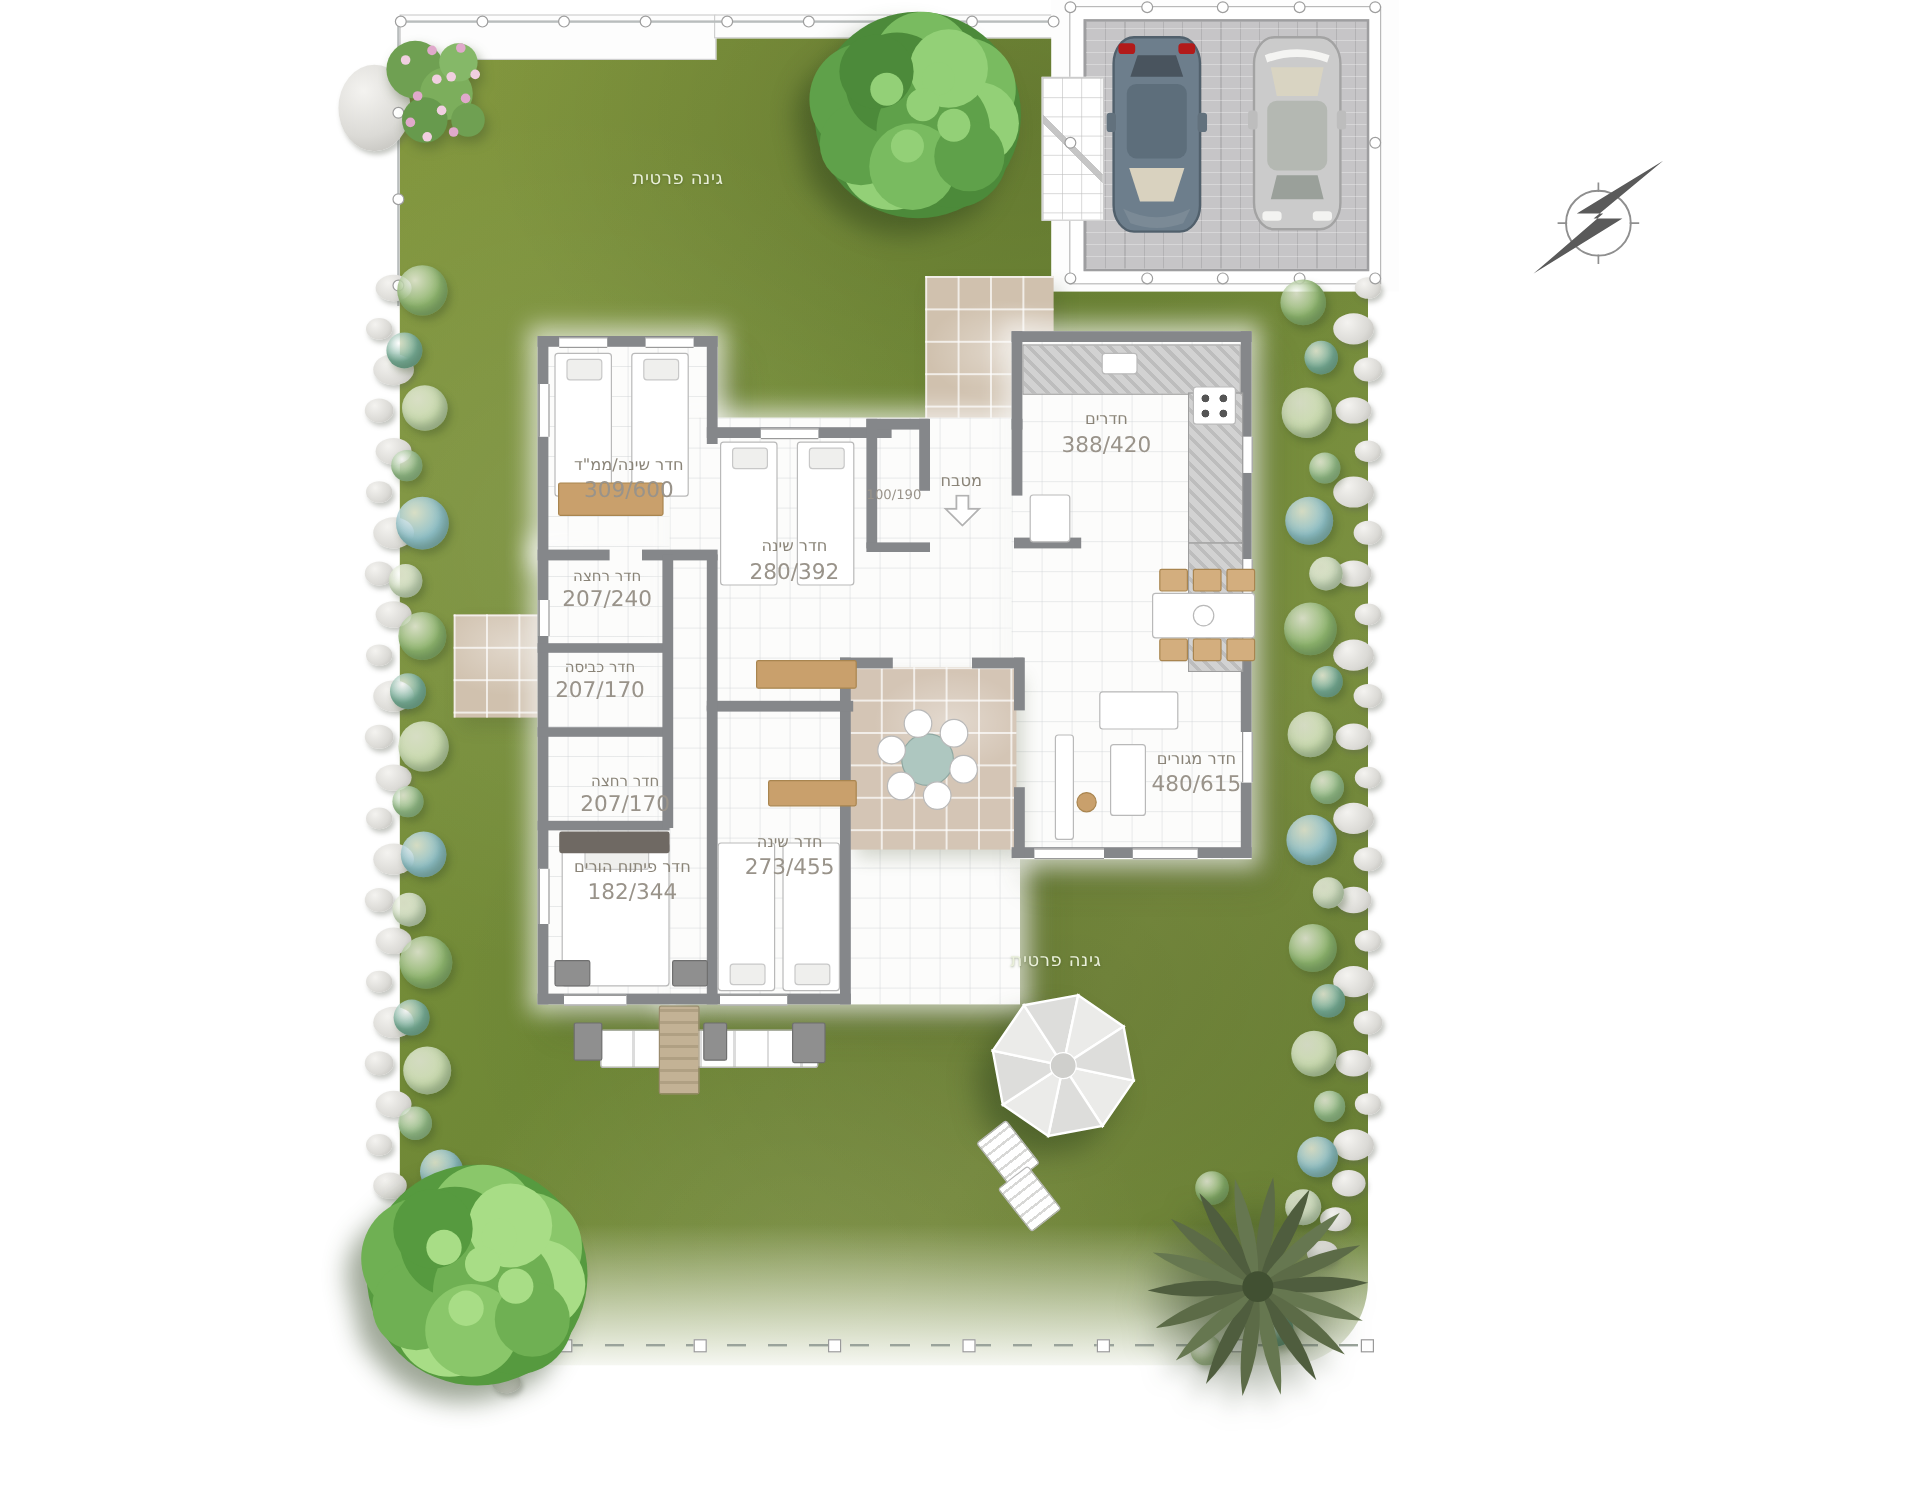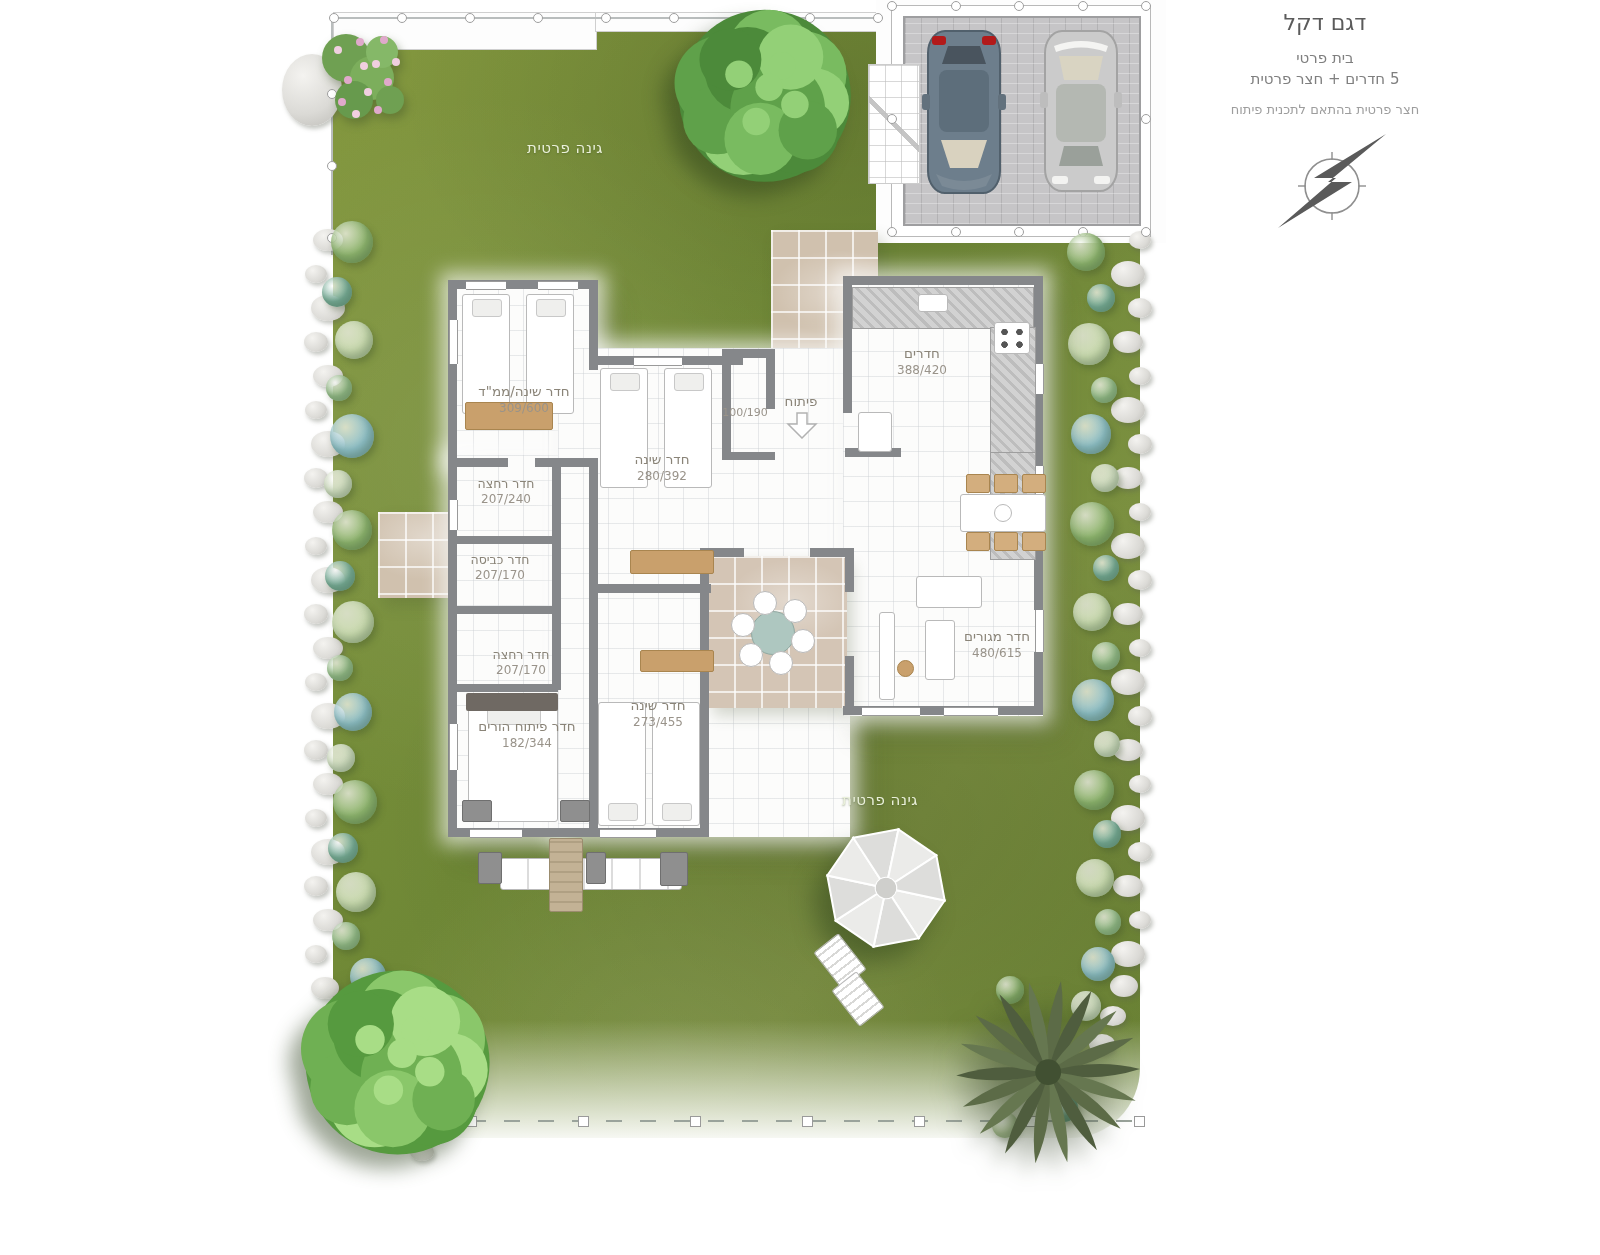--- a/index.html
+++ b/index.html
@@ -42,21 +42,21 @@
     background:repeating-linear-gradient(45deg,#d2d2d2 0 5px,#bdbdbd 5px 8px);}
   .rock{position:absolute;z-index:3;border-radius:50%;
     background:radial-gradient(circle at 35% 30%, #f4f3f0, #dbdad6 60%, #bcbbb6);
     box-shadow:2px 3px 4px rgba(90,95,80,.35);}
   .bush{position:absolute;z-index:4;border-radius:50%;
     box-shadow:inset -4px -5px 8px rgba(40,70,40,.35), 3px 4px 6px rgba(60,80,40,.35);}
   
   .rlabel{position:absolute;z-index:8;transform:translate(-50%,-50%);text-align:center;
     direction:rtl;color:#8a8478;line-height:1.3;white-space:nowrap;}
   .rname{font-size:13.5px;}
-  .rdims{font-size:12px;color:#99938a;}
+  .rdims{font-size:18px;color:#99938a;}
   .glabel{position:absolute;z-index:8;transform:translate(-50%,-50%);direction:rtl;
     color:#eaf0da;font-size:15px;letter-spacing:.5px;text-shadow:0 1px 2px rgba(60,80,30,.45);}
   
   .titleblock{position:absolute;left:1180px;top:10px;width:290px;z-index:10;text-align:center;direction:rtl;}
   .t-model{font-size:22px;color:#5b5b5b;margin:0 0 14px 0;font-weight:400;}
   .t-line{font-size:15px;color:#7f7f7f;margin:3px 0;}
   .t-note{font-size:13px;color:#9d9d9d;margin-top:14px;}
   
   .pk-outline{position:absolute;left:891px;top:5px;width:258px;height:230px;border:1.5px solid #b9b9b9;z-index:2;background:#fff;}
   .pk-pad{position:absolute;left:903px;top:16px;width:234px;height:206px;z-index:2;border:2px solid #9e9ea0;
@@ -490,37 +490,31 @@
   <div class="rlabel" style="left:922px;top:362px;">
     <div class="rname">חדרים</div>
     <div class="rdims">388/420</div>
   </div>
   <div class="rlabel" style="left:997px;top:645px;">
     <div class="rname">חדר מגורים</div>
     <div class="rdims">480/615</div>
   </div>
 
   <div class="rlabel" style="left:801px;top:402px;">
-    <div class="rname">פיתוח</div>
+    <div class="rname">מטבח</div>
   </div>
   <div class="arrowwrap" style="left:786px;top:412px;">
     <svg width="32" height="27">
       <path d="M11 1 h10 v11 h9 L16 26 L2 12 h9 Z" fill="#ffffff" stroke="#b2b2b2" stroke-width="1.5"></path>
     </svg>
   </div>
 
   <div class="glabel" style="left:565px;top:148px;">גינה פרטית</div>
   <div class="glabel" style="left:880px;top:800px;">גינה פרטית</div>
 
-  <div class="titleblock">
-    <h1 class="t-model">דגם דקל</h1>
-    <div class="t-line">בית פרטי</div>
-    <div class="t-line">5 חדרים + חצר פרטית</div>
-    <div class="t-note">חצר פרטית בהתאם לתכנית פיתוח</div>
-  </div>
 
   <svg width="120" height="100" style="position:absolute;left:1268px;top:132px;z-index:10;">
     <circle cx="64" cy="54" r="27" fill="none" stroke="#8f8f8f" stroke-width="1.6"></circle>
     <line x1="64" y1="20" x2="64" y2="28" stroke="#8f8f8f" stroke-width="1.4"></line>
     <line x1="64" y1="80" x2="64" y2="88" stroke="#8f8f8f" stroke-width="1.4"></line>
     <line x1="30" y1="54" x2="38" y2="54" stroke="#8f8f8f" stroke-width="1.4"></line>
     <line x1="90" y1="54" x2="98" y2="54" stroke="#8f8f8f" stroke-width="1.4"></line>
     <path d="M118 2 L46 46 L68 46 L10 96 L84 50 L60 50 Z" fill="#5a5a5a"></path>
   </svg>
 </div>

